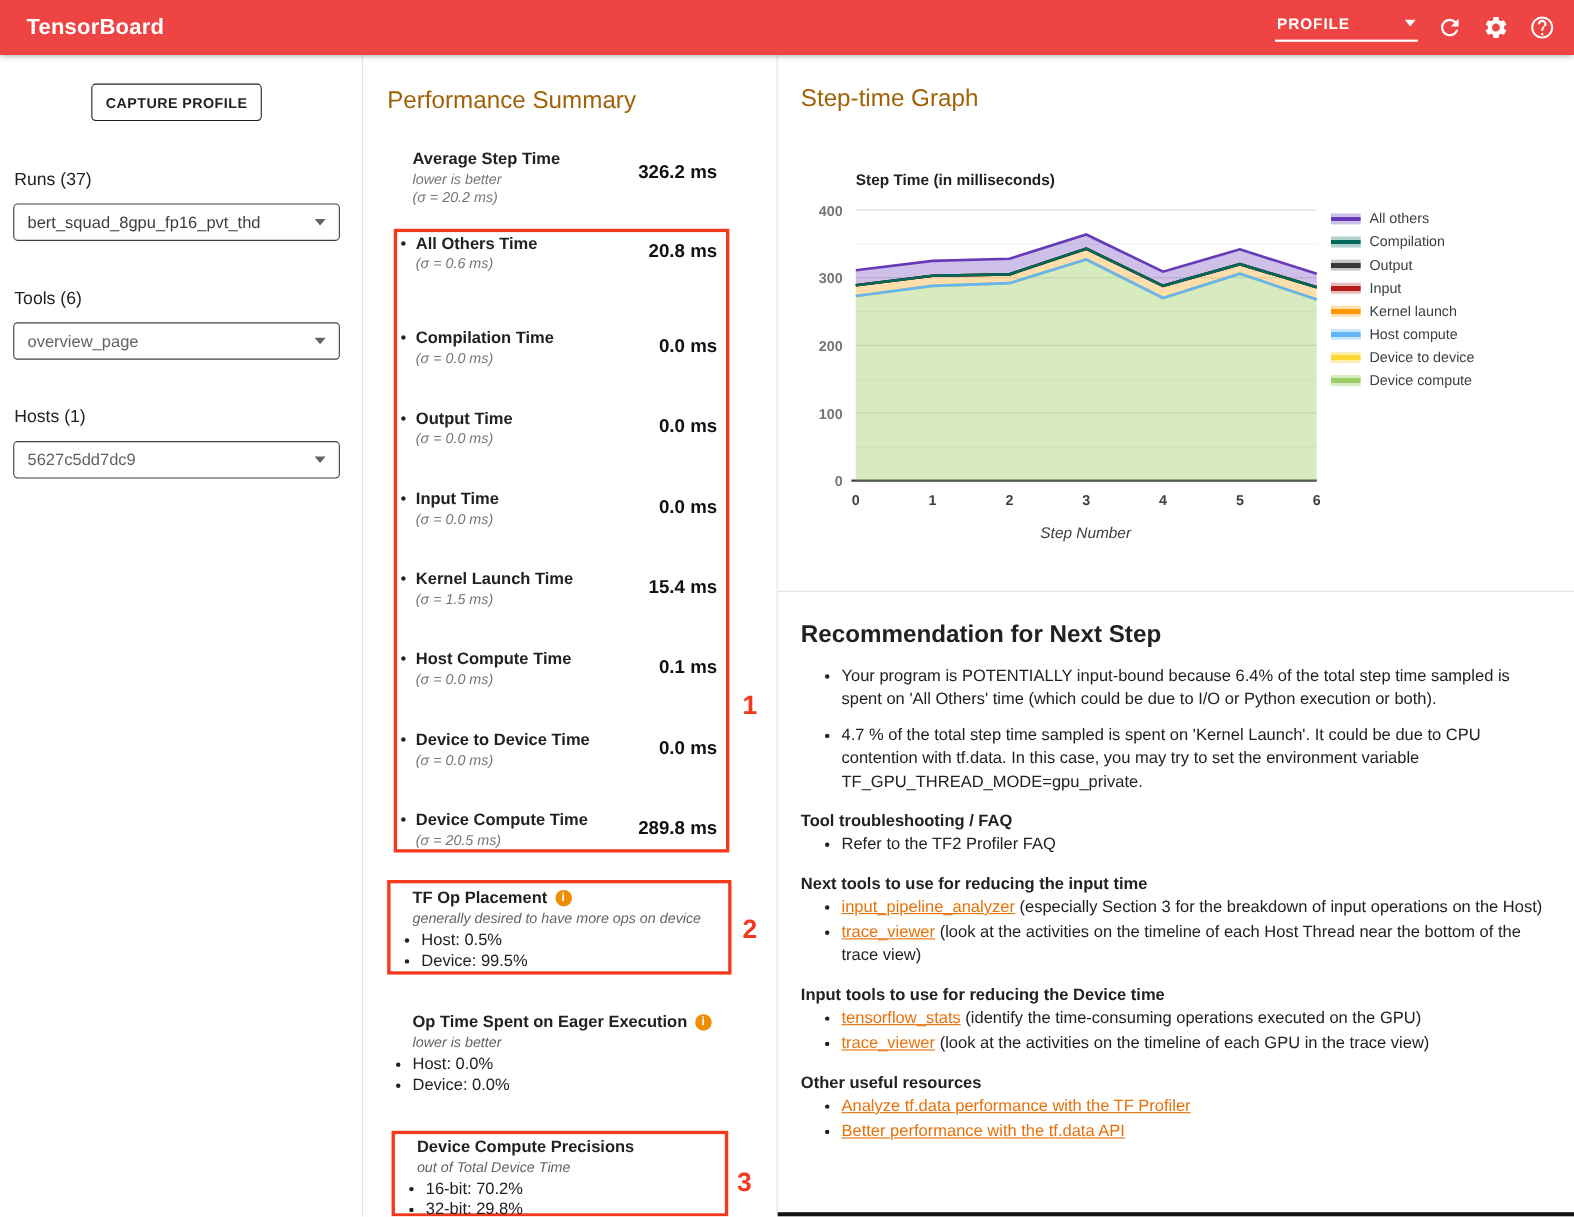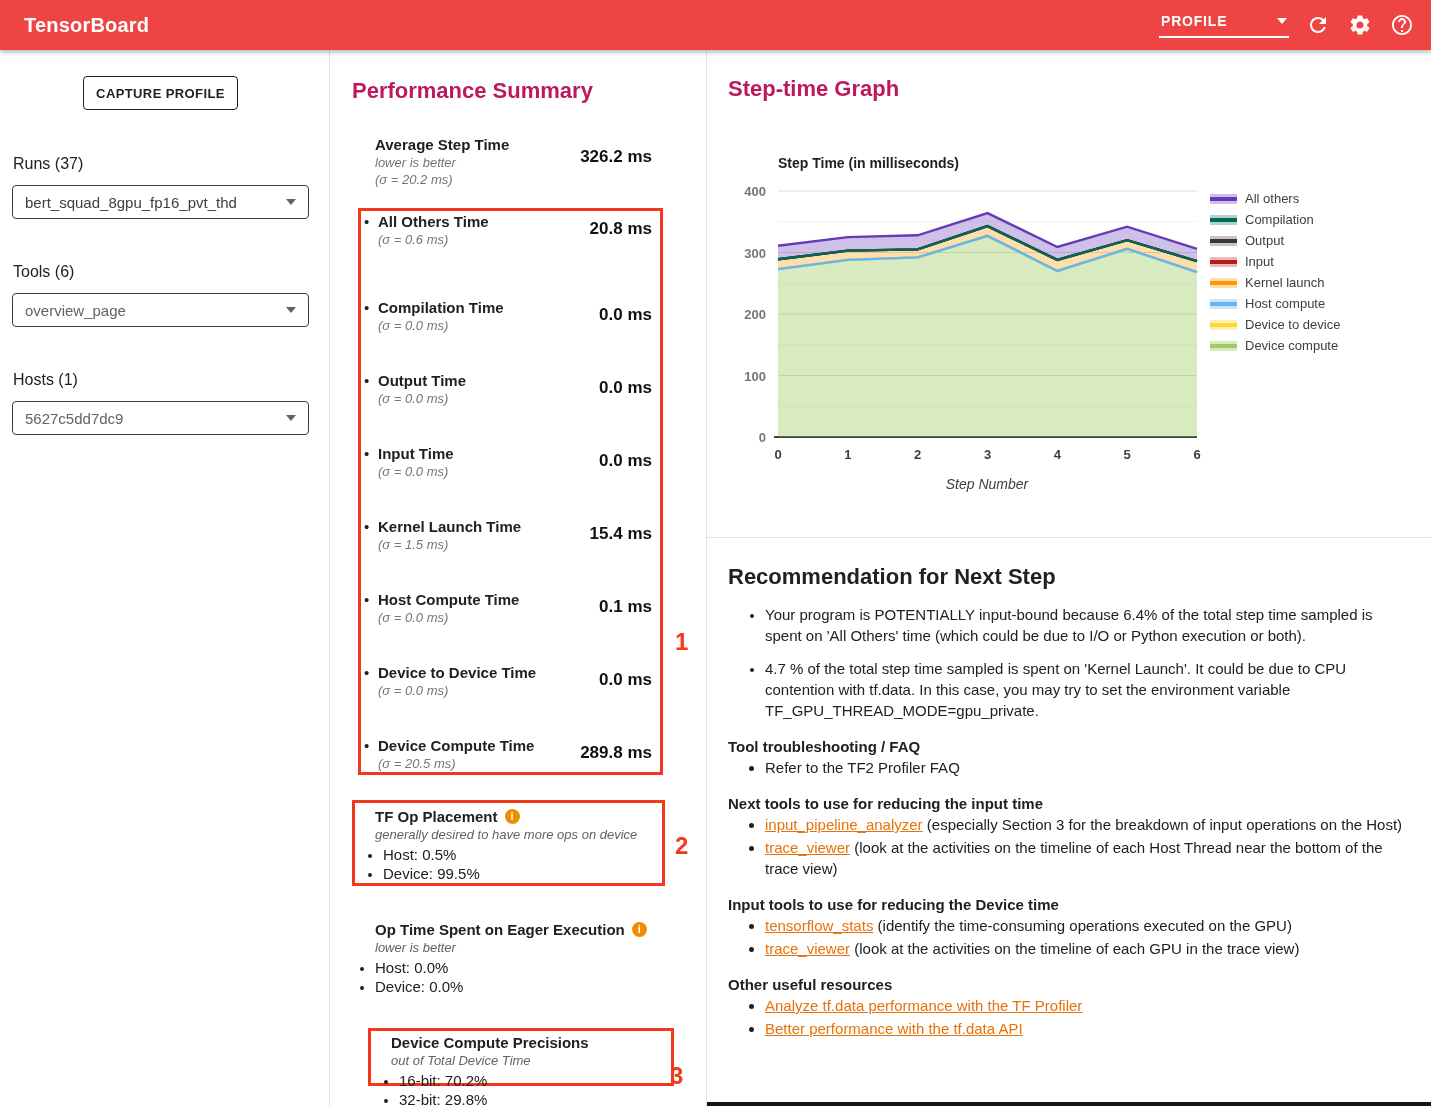--- a/index.html
+++ b/index.html
@@ -33,21 +33,21 @@
   .side-label { position:absolute; left:13px; font-size:16px; color:#212121; }
   .select { position:absolute; left:12px; width:297px; height:34px; border:1px solid #3c4043;
     border-radius:4px; display:flex; align-items:center; justify-content:space-between;
     padding:0 12px; cursor:pointer; background:#fff; }
   .sel-value { font-size:15px; }
   .v-dark { color:#3c4043; } .v-gray { color:#5f6368; }
   .tri-down-gray { width:0; height:0; border-left:5px solid transparent;
     border-right:5px solid transparent; border-top:6px solid #5f6368; }
 
   
-  .sec-title { position:absolute; font-size:22px; font-weight:700; color:#be185d; }
+  .sec-title { position:absolute; font-size:22px; font-weight:400; color:#a16207; }
   .avg-row { position:absolute; left:45px; top:85px; width:277px; }
   .m-name { font-size:15px; font-weight:700; color:#212121; line-height:19px; }
   .m-note, .m-sigma { font-size:13px; font-style:italic; color:#757575; line-height:17px; }
   .m-value { position:absolute; right:0; top:7px; font-size:17px; font-weight:700; color:#111; }
   .avg-row .m-value { top:12px; }
   .metric-row { position:absolute; left:34px; width:288px; padding-left:14px; }
   .metric-row::before { content:"•"; position:absolute; left:0; top:1px; color:#202124; font-size:15px; }
   .anno-box { position:absolute; border:3px solid #f4381c; }
   .anno-num { position:absolute; font-size:24px; font-weight:700; color:#f4381c; }
   .blk-title { font-size:15px; font-weight:700; color:#212121; display:flex; align-items:center; line-height:19px; }
@@ -218,21 +218,21 @@
         <span>Op Time Spent on Eager Execution</span>
         <span class="info-icon"></span>
       </div>
       <div class="blk-note">lower is better</div>
       <ul>
         <li>Host: 0.0%</li>
         <li>Device: 0.0%</li>
       </ul>
     </div>
 
-    <div class="anno-box blk" style="left:38px; top:978px; width:306px; height:58px">
+    <div class="anno-box blk" style="left:26px; top:978px; width:306px; height:78px">
       <div class="boxblk" style="padding-top:2px">
         <div class="blk-title">
           <span>Device Compute Precisions</span>
         </div>
         <div class="blk-note">out of Total Device Time</div>
         <ul>
           <li>16-bit: 70.2%</li>
           <li>32-bit: 29.8%</li>
         </ul>
       </div>

